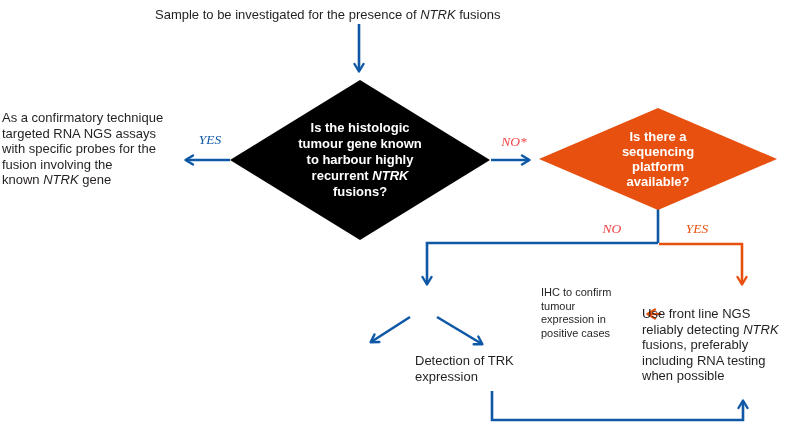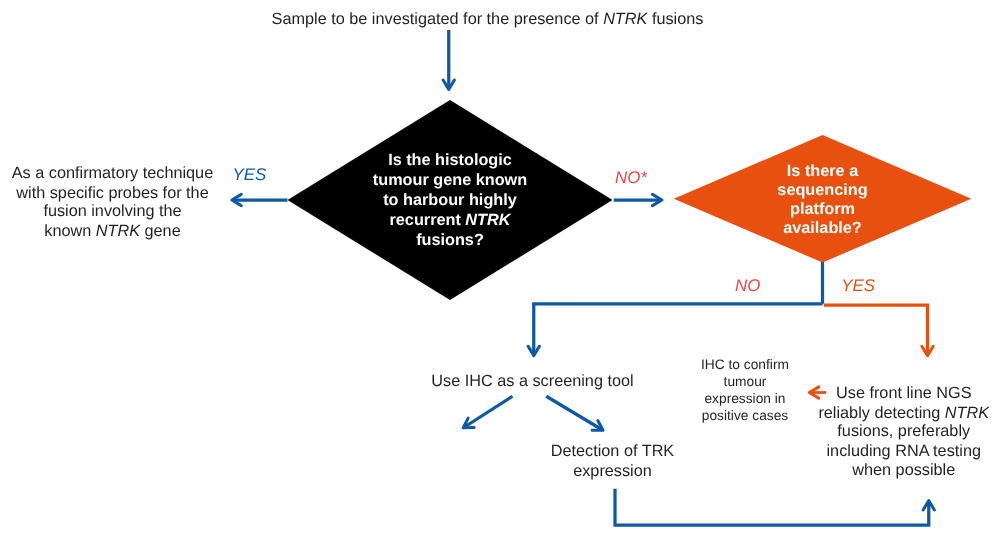--- a/index.html
+++ b/index.html
@@ -1,22 +1,22 @@
 <!DOCTYPE html>
 <html><head>
 <meta charset="utf-8">
 <style>
   html,body{margin:0;padding:0;background:#ffffff;}
   .canvas{
     position:relative;width:800px;height:430px;background:#ffffff;overflow:hidden;
     font-family:"Liberation Sans", sans-serif;color:#231f20;
   }
-  .txt{position:absolute;text-align:center;font-size:13px;line-height:15.5px;color:#231f20;}
+  .txt{position:absolute;text-align:left;font-size:13px;line-height:15.5px;color:#231f20;}
   .small{font-size:11px;line-height:13.5px;}
-  .lbl{position:absolute;font-style:italic;font-size:13.5px;line-height:14px;text-align:left;}
+  .lbl{position:absolute;font-style:italic;font-size:13.5px;line-height:14px;text-align:center;font-family:Liberation Serif, serif;}
   .lbl-blue{color:#0e58a6;}
   .lbl-orange{color:#e8500f;}
   .lbl-dark{color:#ef4444;}
   .diamond{
     position:absolute;display:flex;align-items:center;justify-content:center;
     clip-path:polygon(50% 0,100% 50%,50% 100%,0 50%);
   }
   .diamond-blue{background:#000000;}
   .diamond-orange{background:#e8500f;}
   .diamond-text{color:#ffffff;font-weight:bold;font-size:13px;line-height:16px;text-align:center;}
@@ -47,22 +47,23 @@
     <path d="M410,317 L371,342" fill="none" stroke="#0e58a6" stroke-width="2.6" marker-end="url(#mblue)"></path>
     <path d="M437,317 L482,344" fill="none" stroke="#0e58a6" stroke-width="2.6" marker-end="url(#mblue)"></path>
     <path d="M492,391 V420 H743 V401" fill="none" stroke="#0e58a6" stroke-width="2.6" marker-end="url(#mblue)"></path>
     <path d="M661,314 H648" fill="none" stroke="#e8500f" stroke-width="2.2" marker-end="url(#morange)"></path>
   </svg>
 
   <div class="txt" style="left:155px;top:7px;width:470px;">
     <span>Sample to be investigated for the presence of </span><span class="ital">NTRK</span><span> fusions</span>
   </div>
 
-  <div class="txt" style="left:2px;top:110px;width:176px;margin-top:20px;">
+  <div class="txt" style="left:2px;top:110px;width:176px;">
     <div>As a confirmatory technique</div>
+    <div>targeted RNA NGS assays</div>
     <div>with specific probes for the</div>
     <div>fusion involving the</div>
     <div><span>known </span><span class="ital">NTRK</span><span> gene</span></div>
   </div>
 
   <div class="lbl lbl-blue" style="left:186px;top:133px;width:48px;">YES</div>
 
   <div class="diamond diamond-blue" style="left:230px;top:80px;width:260px;height:160px;">
     <div class="diamond-text" style="width:160px;">
       <div>Is the histologic</div>
@@ -80,21 +81,20 @@
       <div>Is there a</div>
       <div>sequencing</div>
       <div>platform</div>
       <div>available?</div>
     </div>
   </div>
 
   <div class="lbl lbl-dark" style="left:588px;top:222px;width:48px;">NO</div>
   <div class="lbl lbl-orange" style="left:673px;top:222px;width:48px;">YES</div>
 
-  <div class="txt" style="left:338px;top:297px;width:176px;">Use IHC as a screening tool</div>
 
 
   <div class="txt" style="left:415px;top:353px;width:150px;">
     <div>Detection of TRK</div>
     <div>expression</div>
   </div>
 
   <div class="txt small" style="left:541px;top:286px;width:110px;">
     <div>IHC to confirm</div>
     <div>tumour</div>

